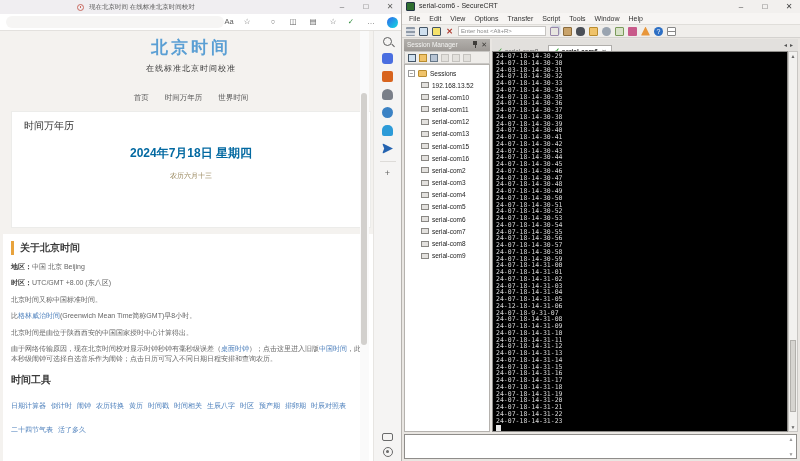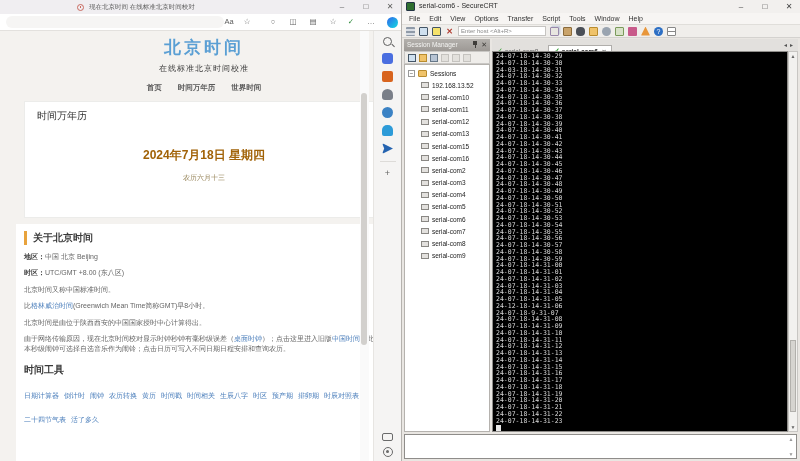--- a/index.html
+++ b/index.html
@@ -12,21 +12,21 @@
   .tab-fav { position:absolute; left:77px; top:4px; width:7px; height:7px; border:1px solid #c9695f; border-radius:50%; }
   .tab-fav::after { content:""; position:absolute; left:2px; top:1px; width:1px; height:2px; background:#c9695f; }
   .tab-title { position:absolute; left:89px; top:3px; font-size:6.5px; color:#5a5a5a; white-space:nowrap; }
   .win-ctl { position:absolute; top:1px; font-size:8px; color:#5f5f5f; line-height:12px; width:14px; text-align:center; }
   .etoolbar { position:relative; height:17px; background:#ffffff; border-bottom:1px solid #e3e1de; }
   .addr { position:absolute; left:6px; top:2px; width:218px; height:12px; background:#f6f5f4; border-radius:6px; }
   .etool-ic { position:absolute; top:3px; font-size:7.5px; color:#5c5c5c; width:12px; text-align:center; }
   .copilot { position:absolute; right:3px; top:3px; width:11px; height:11px; border-radius:50%;
              background:linear-gradient(135deg,#2b7de9 20%,#19c3e3 80%); }
   .econtent { position:absolute; top:31px; left:0; right:0; bottom:0; background:#f4f2ef; }
-  .page-col { position:absolute; left:16px; top:0; width:376px; height:100%; overflow:hidden; }
+  .page-col { position:absolute; left:3px; top:0; width:376px; height:100%; overflow:hidden; }
   .page-scrollbar { position:absolute; left:360px; top:0; width:9px; height:100%; background:#fafafa; }
   .page-thumb { position:absolute; left:1px; top:62px; width:6px; height:252px; background:#d2d0cd; border-radius:3px; }
   .esidebar { position:absolute; left:373px; right:0; top:0; bottom:0; background:#f5f4f3; border-left:1px solid #e7e5e2; }
   .sb-stack { position:absolute; top:6px; left:0; right:0; display:flex; flex-direction:column; align-items:center; gap:7px; }
   .sb-ic { width:11px; height:11px; border-radius:3px; }
   .sb-search { width:9px; height:9px; border:1.4px solid #5f5f5f; border-radius:50%; position:relative; background:none; }
   .sb-search::after { content:""; position:absolute; left:7px; top:7px; width:4px; height:1.4px; background:#5f5f5f; transform:rotate(45deg); }
   .sb-tag { background:#4a6ee0; }
   .sb-bag { background:#d8641e; border-radius:2px; }
   .sb-people { background:#7a7f88; border-radius:50% 50% 3px 3px; }
@@ -37,25 +37,25 @@
   .sb-plus { font-size:9px; color:#666; line-height:9px; }
   .sb-bottom { position:absolute; bottom:4px; left:0; right:0; display:flex; flex-direction:column; align-items:center; gap:6px; }
   .sb-screen { width:11px; height:8px; border:1.2px solid #6a6a6a; border-radius:2px; }
   .sb-gear { width:10px; height:10px; border:1.4px solid #6a6a6a; border-radius:50%; position:relative; }
   .sb-gear::after { content:""; position:absolute; left:2.2px; top:2.2px; width:3px; height:3px; background:#6a6a6a; border-radius:50%; }
 
   
   .site-header { text-align:center; padding-top:5px; }
   .site-title { font-size:17px; color:#5a9fd4; font-weight:bold; letter-spacing:3px; }
   .site-sub { font-size:8px; color:#3c3c3c; margin-top:4px; letter-spacing:1px; }
-  .site-nav { margin-top:9px; font-size:7.5px; color:#5a5a5a;font-weight:bold; }
+  .site-nav { margin-top:19px; font-size:7.5px; color:#5a5a5a; }
   .site-nav span { margin:0 8px; }
   .clock-card { background:#fff; margin:8px 8px 0 8px; height:117px; border:1px solid #ececea; padding:7px 12px; }
   .cc-head { font-size:10px; color:#333; }
-  .cc-date { text-align:center; margin-top:24px; font-size:12px; font-weight:bold; color:#a16207; }
+  .cc-date { text-align:center; margin-top:12px; font-size:12px; font-weight:bold; color:#0369a1; }
   .cc-lunar { text-align:center; margin-top:9px; font-size:7px; color:#97855a; }
   .cc-time { text-align:center; margin-top:9px; font-size:16px; font-weight:bold; color:#e87d1f; letter-spacing:1px; }
   .about { background:#fff; margin-top:6px; padding:7px 8px 10px 8px; min-height:250px; }
   .about-h { font-size:10px; font-weight:bold; color:#3a3a3a; border-left:3px solid #e8a33d; padding-left:6px; }
   .about p { font-size:7px; color:#666; margin-top:7px; line-height:1.35; }
   .about .lbl { color:#444; font-weight:bold; }
   a.lnk, .lnk { color:#4a7ebb; text-decoration:none; cursor:pointer; }
   .sec-h { font-size:10px; font-weight:bold; color:#3a3a3a; margin-top:10px; }
   .linkwrap { margin-top:4px; line-height:1.5; }
   .linkwrap span { font-size:7px; color:#4a7ebb; margin-right:5px; display:inline-block; }

